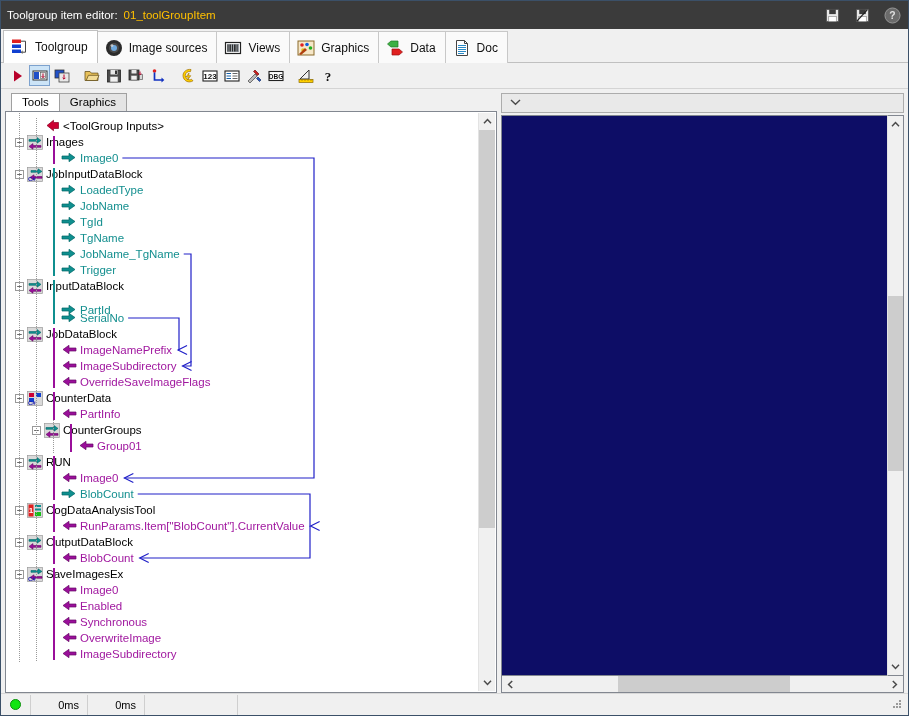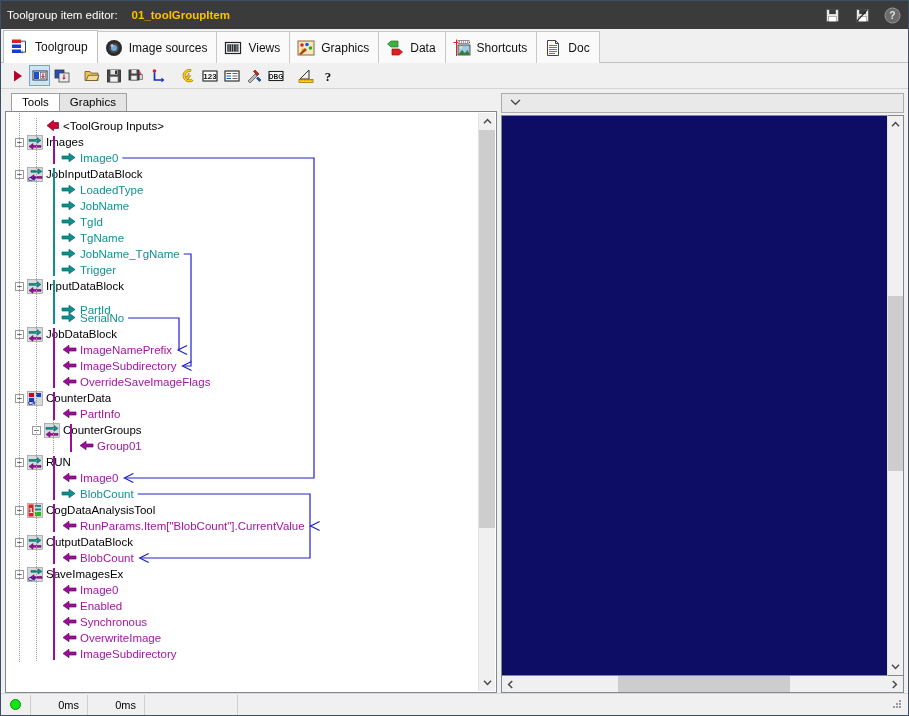--- a/index.html
+++ b/index.html
@@ -30,21 +30,21 @@
     width:46px; height:29px; display:flex; align-items:center; justify-content:center;
     font-size:13px; color:#1a1a1a; font-family:"DejaVu Sans", sans-serif;
   }
 
   
   .header {
     height:28px; flex:0 0 28px; background:#3b3b3b;
     display:flex; align-items:center; padding:0 6px; gap:6px;
   }
   .header-label { color:#ffffff; font-size:11.5px; }
-  .header-value { color:#ffc000; font-size:11.5px; font-weight:bold;margin-left:8px; }
+  .header-value { color:#ffc000; font-size:11.5px; font-weight:normal; }
   .header-spacer { flex:1; }
   .hdr-icon { width:20px; height:20px; display:flex; align-items:center; justify-content:center; margin-left:4px; }
 
   
   .tabstrip {
     height:34px; flex:0 0 34px; background:#f0f0f0;
     display:flex; align-items:flex-end; padding-left:2px;
     border-bottom:1px solid #c0c0c0;
   }
   .tab {
@@ -238,40 +238,20 @@
     <div class="tab">
       <span class="tabico">
         <svg width="20" height="20" viewBox="0 0 20 20">
           <path d="M13 3H6l-3.5 3L6 9h7z" fill="#3cb043" stroke="#1e7a24" stroke-width=".7"></path>
           <path d="M7 11h7l3.5 3-3.5 3H7z" fill="#e02020" stroke="#9a1010" stroke-width=".7"></path>
         </svg>
       </span>
       <span>Data</span>
     </div>
 
-    <div class="tab">
-      <span class="tabico">
-        <svg width="20" height="20" viewBox="0 0 20 20">
-          <line x1="4.5" y1="1.5" x2="4.5" y2="18" stroke="#e02020" stroke-width="1"></line>
-          <line x1="1.5" y1="4.5" x2="18" y2="4.5" stroke="#e02020" stroke-width="1"></line>
-          <rect x="6" y="2.5" width="11" height="3" fill="#fff" stroke="#555" stroke-width=".6"></rect>
-          <g stroke="#555" stroke-width=".5">
-            <line x1="7.5" y1="2.5" x2="7.5" y2="5.5"></line>
-              <line x1="9.5" y1="2.5" x2="9.5" y2="5.5"></line>
-            <line x1="11.5" y1="2.5" x2="11.5" y2="5.5"></line>
-              <line x1="13.5" y1="2.5" x2="13.5" y2="5.5"></line>
-            <line x1="15.5" y1="2.5" x2="15.5" y2="5.5"></line>
-          </g>
-          <rect x="6" y="7" width="12" height="10" fill="#9ec9e8" stroke="#333" stroke-width=".8"></rect>
-          <path d="M6 17l4-5 3 3 2.5-3 2.5 5z" fill="#3a7a3a"></path>
-          <circle cx="9" cy="9.5" r="1.2" fill="#ffe060"></circle>
-        </svg>
-      </span>
-      <span>Shortcuts</span>
-    </div>
 
     <div class="tab">
       <span class="tabico">
         <svg width="20" height="20" viewBox="0 0 20 20">
           <path d="M4.5 2.5h8l3 3v12h-11z" fill="#fff" stroke="#444" stroke-width="1"></path>
           <path d="M12.5 2.5v3h3" fill="none" stroke="#444" stroke-width="1"></path>
           <g stroke="#2b8ac6" stroke-width="1">
             <line x1="6" y1="7.5" x2="14" y2="7.5"></line>
               <line x1="6" y1="9.5" x2="14" y2="9.5"></line>
             <line x1="6" y1="11.5" x2="14" y2="11.5"></line>

